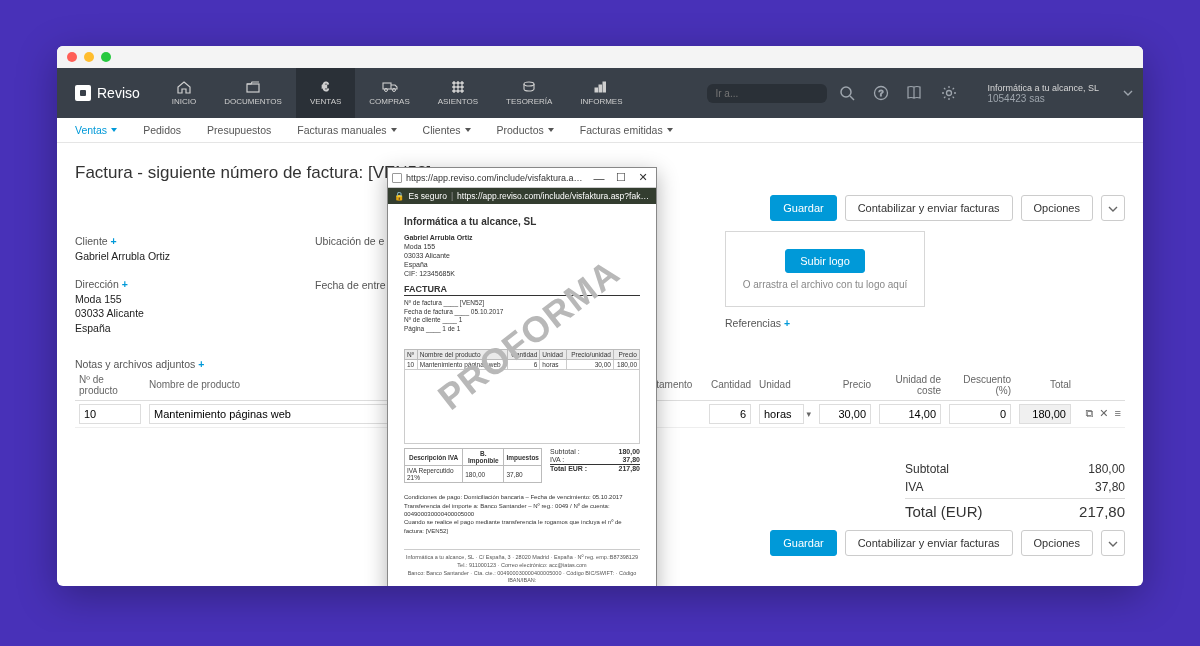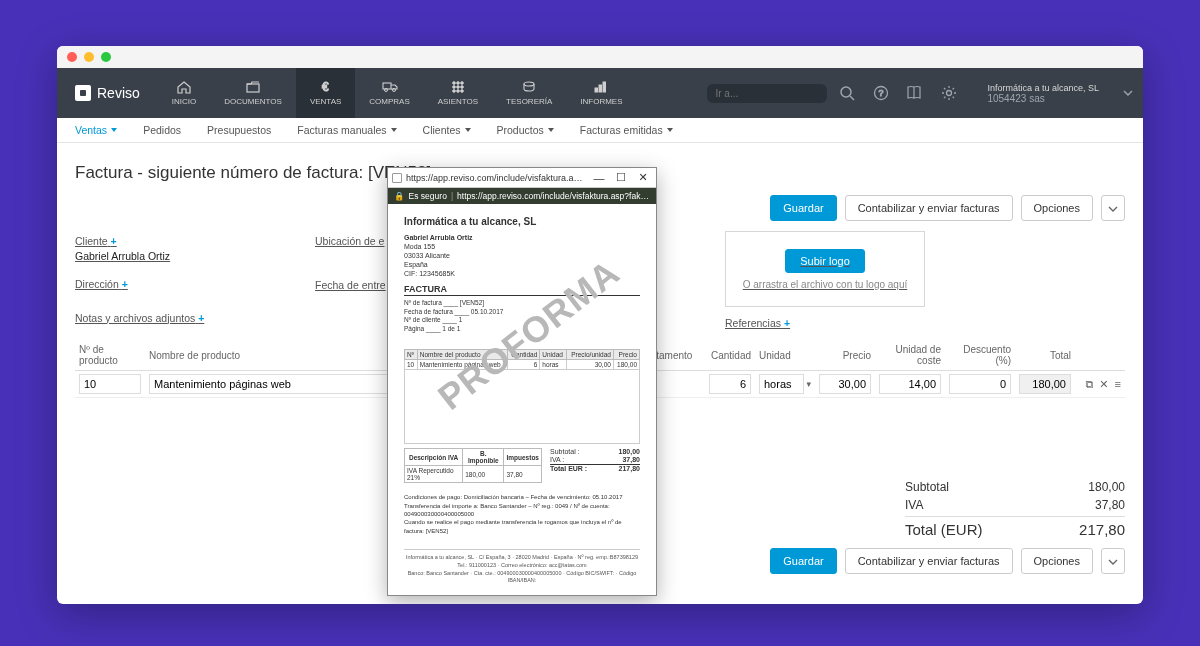--- a/index.html
+++ b/index.html
@@ -100,21 +100,21 @@
   .page-title { font-size: 17px; font-weight: normal; margin: 6px 0 12px; color:#333; }
 
   .action-row { display:flex; justify-content:flex-end; gap:8px; margin-bottom:10px; }
   .btn {
     background:#fff; border:1px solid #ccc; border-radius:3px;
     padding:6px 12px; font-size:11px; cursor:pointer; color:#333;
   }
   .btn.primary { background:#0099d8; color:#fff; border-color:#0099d8; }
   .btn.chev { padding:6px 6px; }
 
-  .form-grid { display:flex; gap: 60px; color:#555;text-decoration:underline; }
+  .form-grid { display:flex; gap: 60px; color:#555; }
   .form-col { min-width: 180px; }
   .form-label { font-size: 10.5px; margin-top: 4px; }
   .form-label .plus { color:#0099d8; font-weight:bold; }
   .form-val { font-size: 10.5px; color:#222; line-height: 1.4; margin-top:2px; }
   .logo-drop {
     border:1px solid #d7d7d7; width: 200px; height: 76px;
     display:flex; flex-direction:column; align-items:center; justify-content:center;
     gap:6px; font-size:10px; color:#888;
   }
 
@@ -123,21 +123,21 @@
   
   .tbl { width:100%; border-collapse: collapse; }
   .tbl th { text-align:left; font-weight:normal; font-size:10px; color:#666; border-bottom:1px solid #ddd; padding:4px 4px; }
   .tbl td { padding:3px 4px; border-bottom:1px solid #eee; font-size:11px; }
   .tbl input { width:100%; border:1px solid #ddd; padding:3px 4px; font-size:11px; }
   .tbl .num input { text-align:right; }
   .row-ctrl { display:flex; gap:6px; justify-content:flex-end; }
   .row-ctrl span { cursor:pointer; color:#666; }
 
   
-  .totals { margin-left:auto; width: 220px; margin-top: 80px; text-align: center; }
+  .totals { margin-left:auto; width: 220px; margin-top: 32px; text-align: center; }
   .totals-row { display:flex; justify-content:space-between; padding:2px 0; font-size:12px; }
   .totals-row.big { font-size:15px; font-weight:normal; border-top:1px solid #ddd; padding-top:4px; margin-top:2px; }
 
   
   .popup {
     position:absolute;
     top: 24px; left: 330px;
     width: 270px;
     background:#fff;
     border:1px solid #888;
@@ -351,20 +351,23 @@
       <button class="btn chev"><svg width="10" height="6">
             <path d="M1 1 L5 5 L9 1" stroke="#666" fill="none" stroke-width="1.4"></path>
           </svg></button>
     </div>
 
     <div class="form-grid">
       <div class="form-col">
         <div class="form-label"><span>Cliente</span> <span class="plus">+</span></div>
         <div class="form-val">Gabriel Arrubla Ortiz</div>
         <div class="form-label" style="margin-top:14px"><span>Dirección</span> <span class="plus">+</span></div>
+        <div class="form-val" style="white-space:pre-line">Moda 155
+03033 Alicante
+España</div>
         <div class="form-label" style="margin-top:22px"><span>Notas y archivos adjuntos</span> <span class="plus">+</span></div>
       </div>
       <div class="form-col" style="min-width:120px">
         <div class="form-label">Ubicación de e</div>
         <div class="form-label" style="margin-top:32px">Fecha de entre</div>
       </div>
       <div class="form-col" style="min-width:170px">
         <div class="form-val">10.17</div>
         <div class="form-val">pago: Domiciliación bancaria</div>
         <div class="form-val">e: Factura cliente [VEN]</div>

